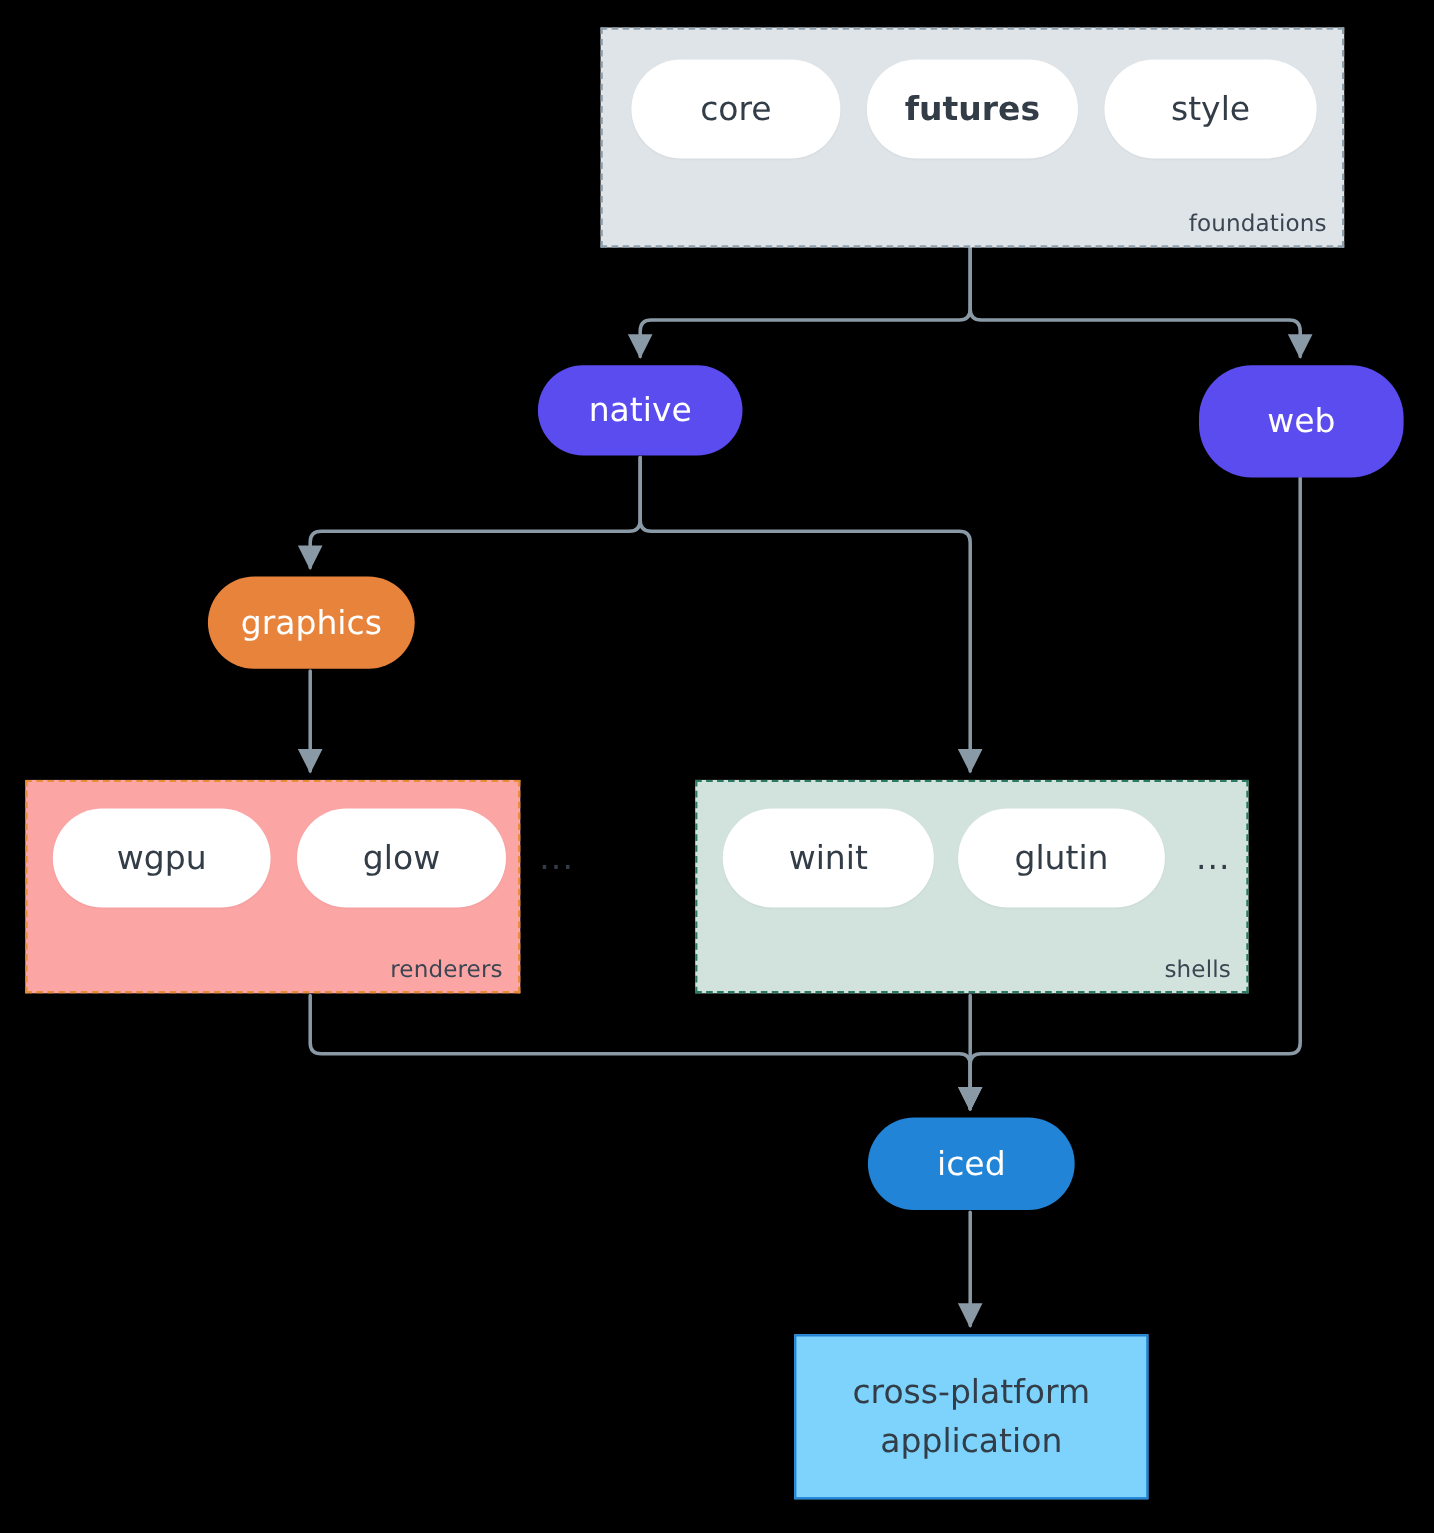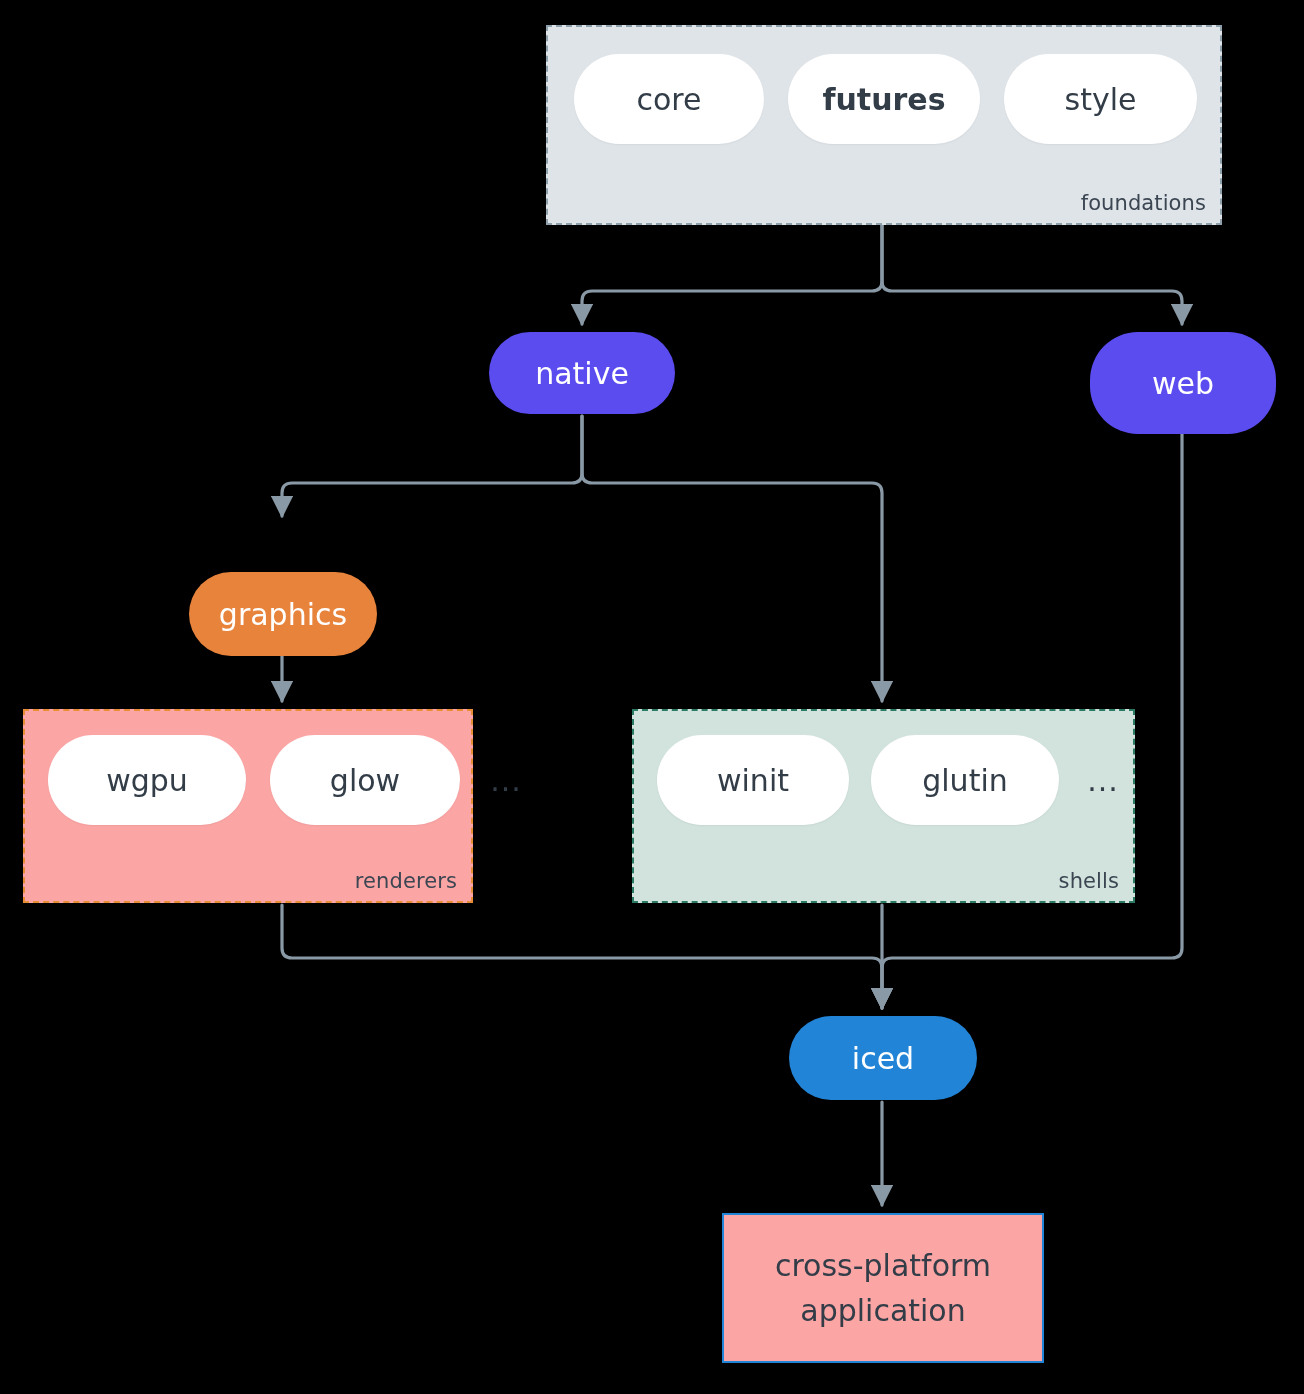--- a/index.html
+++ b/index.html
@@ -116,38 +116,37 @@
     width: 186px;
     height: 102px;
     background: #5b4cf0;
   }
   #node-graphics {
     left: 189px;
     top: 524px;
     width: 188px;
     height: 84px;
     background: #e8833c;
-    margin-top: 48px;
   }
   #node-iced {
     left: 789px;
     top: 1016px;
     width: 188px;
     height: 84px;
     background: #2284d6;
   }
 
   
   #node-app {
     position: absolute;
     left: 722px;
     top: 1213px;
     width: 322px;
     height: 150px;
-    background: #fca5a5;
+    background: #7dd3fc;
     border: 2px solid #2284d6;
     box-sizing: border-box;
     display: flex;
     flex-direction: column;
     align-items: center;
     justify-content: center;
     font-size: 30px;
     color: #333d48;
     line-height: 1.5;
     text-align: center;

